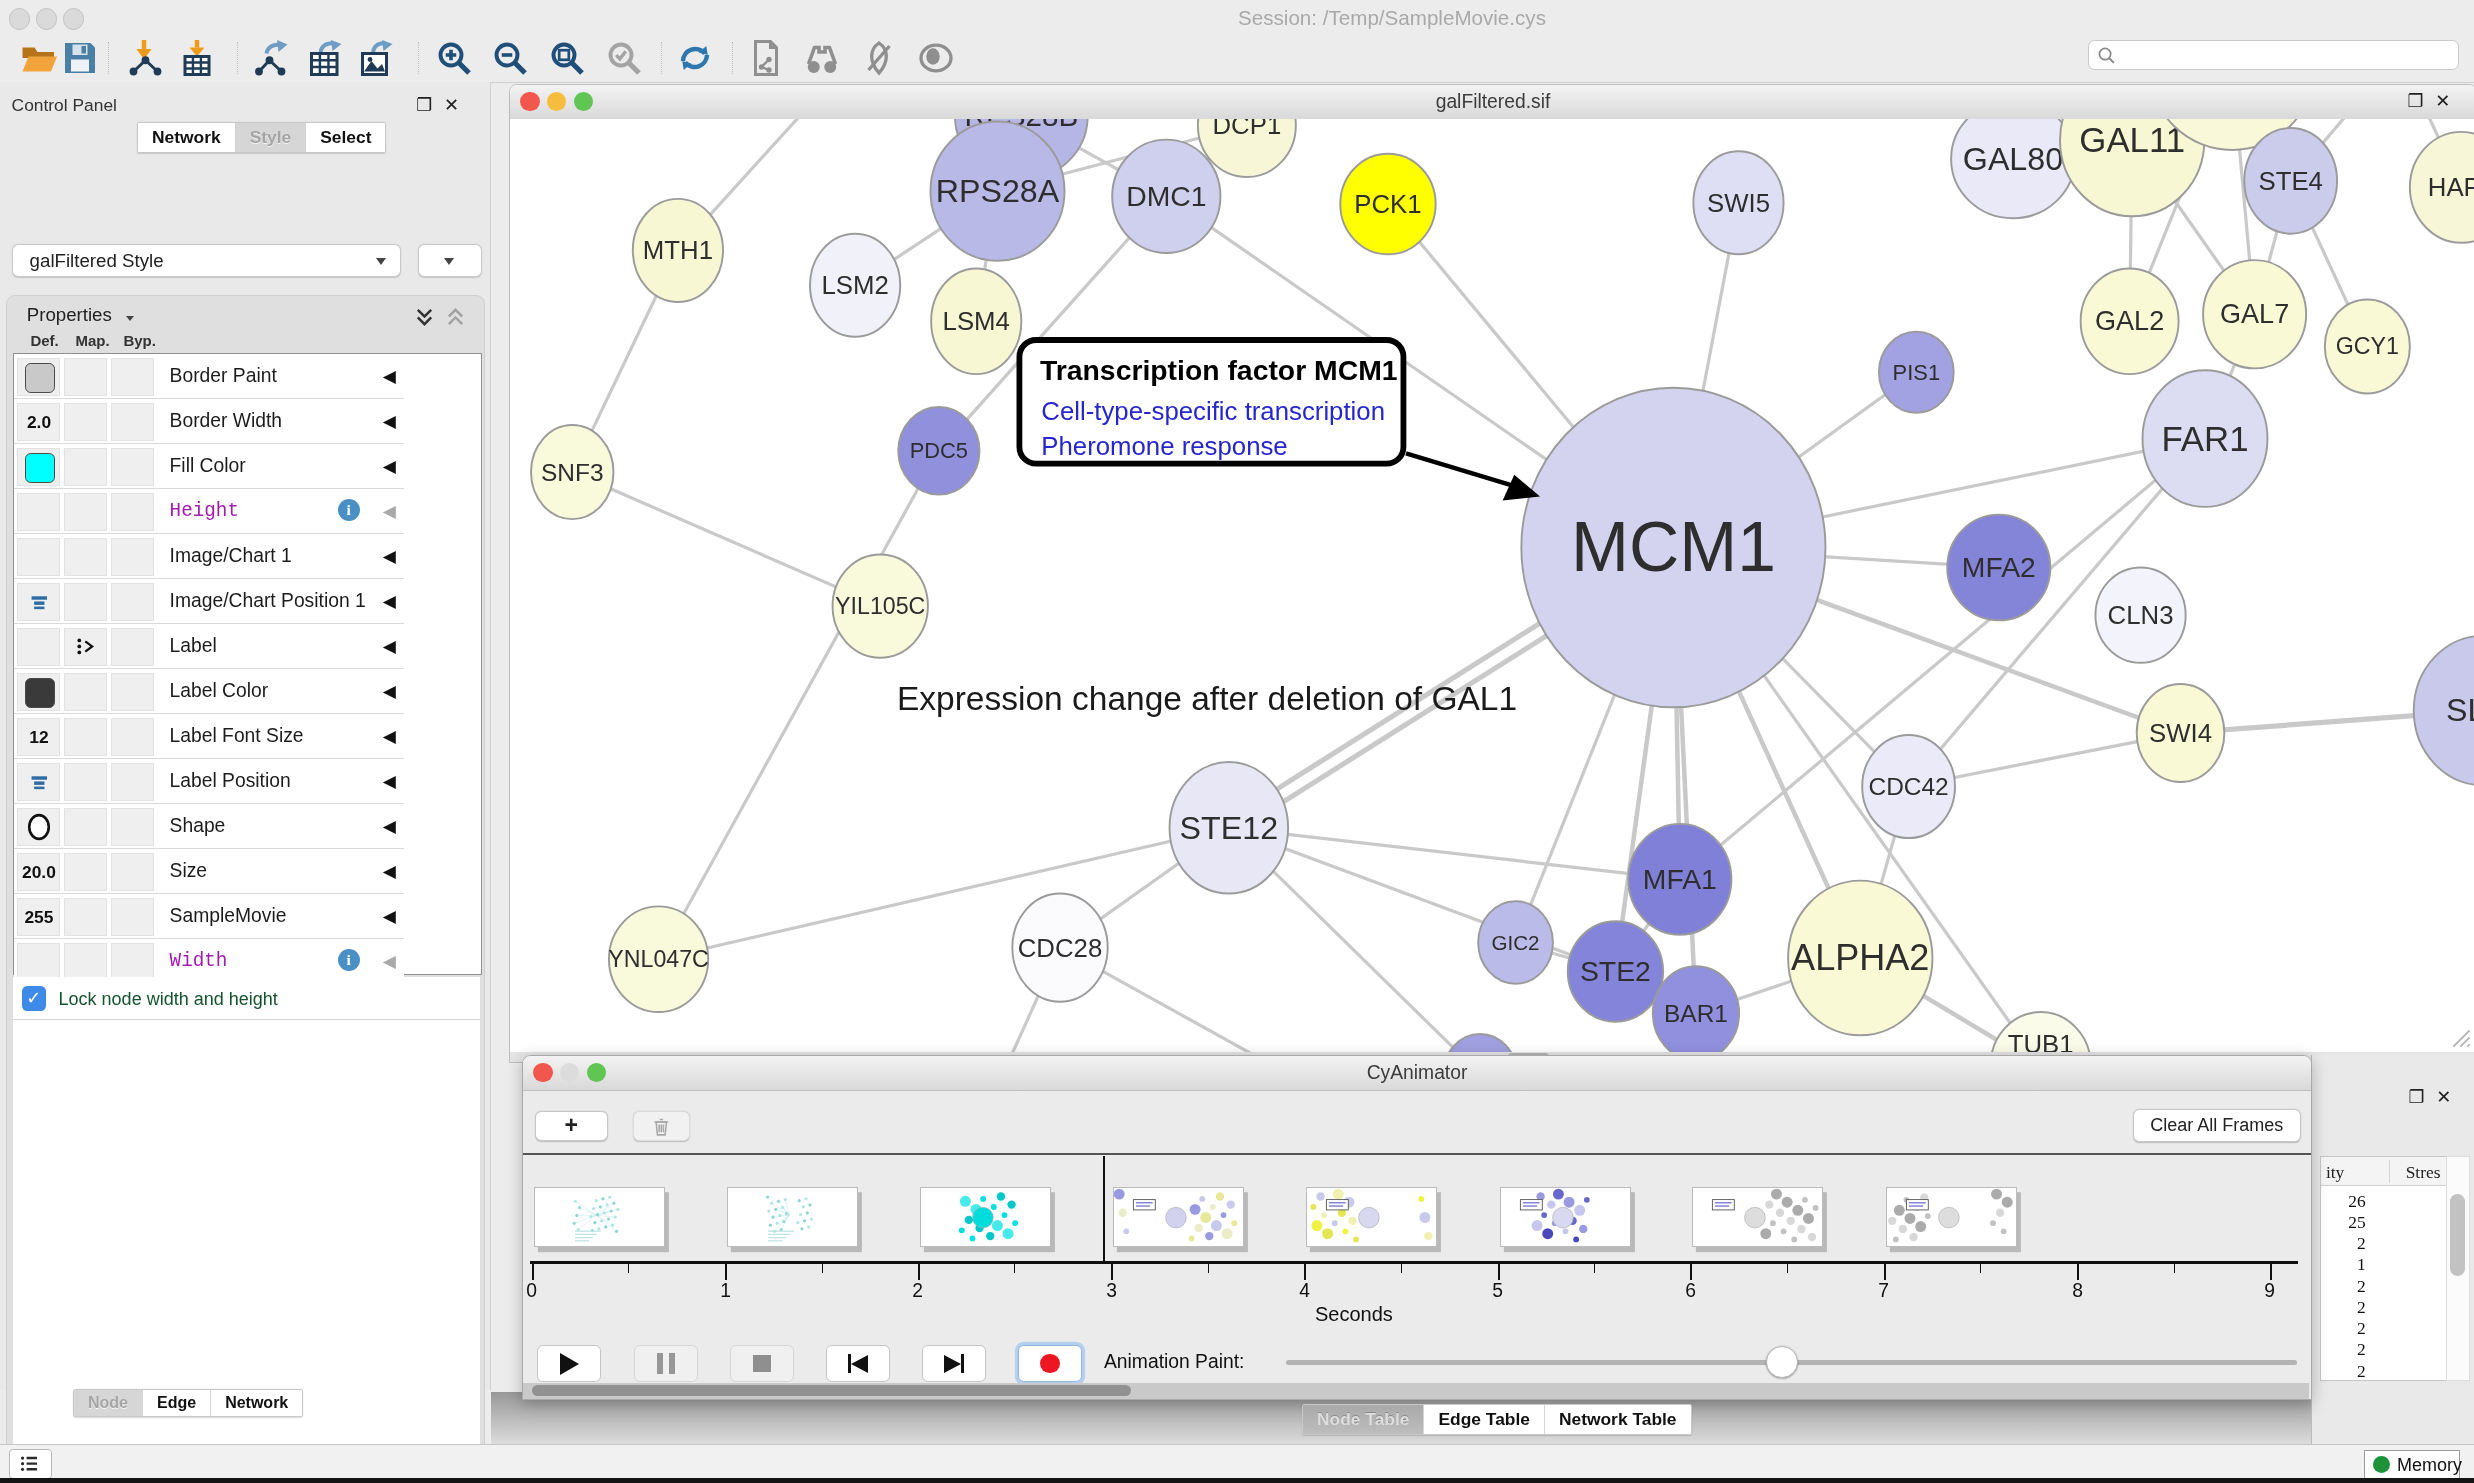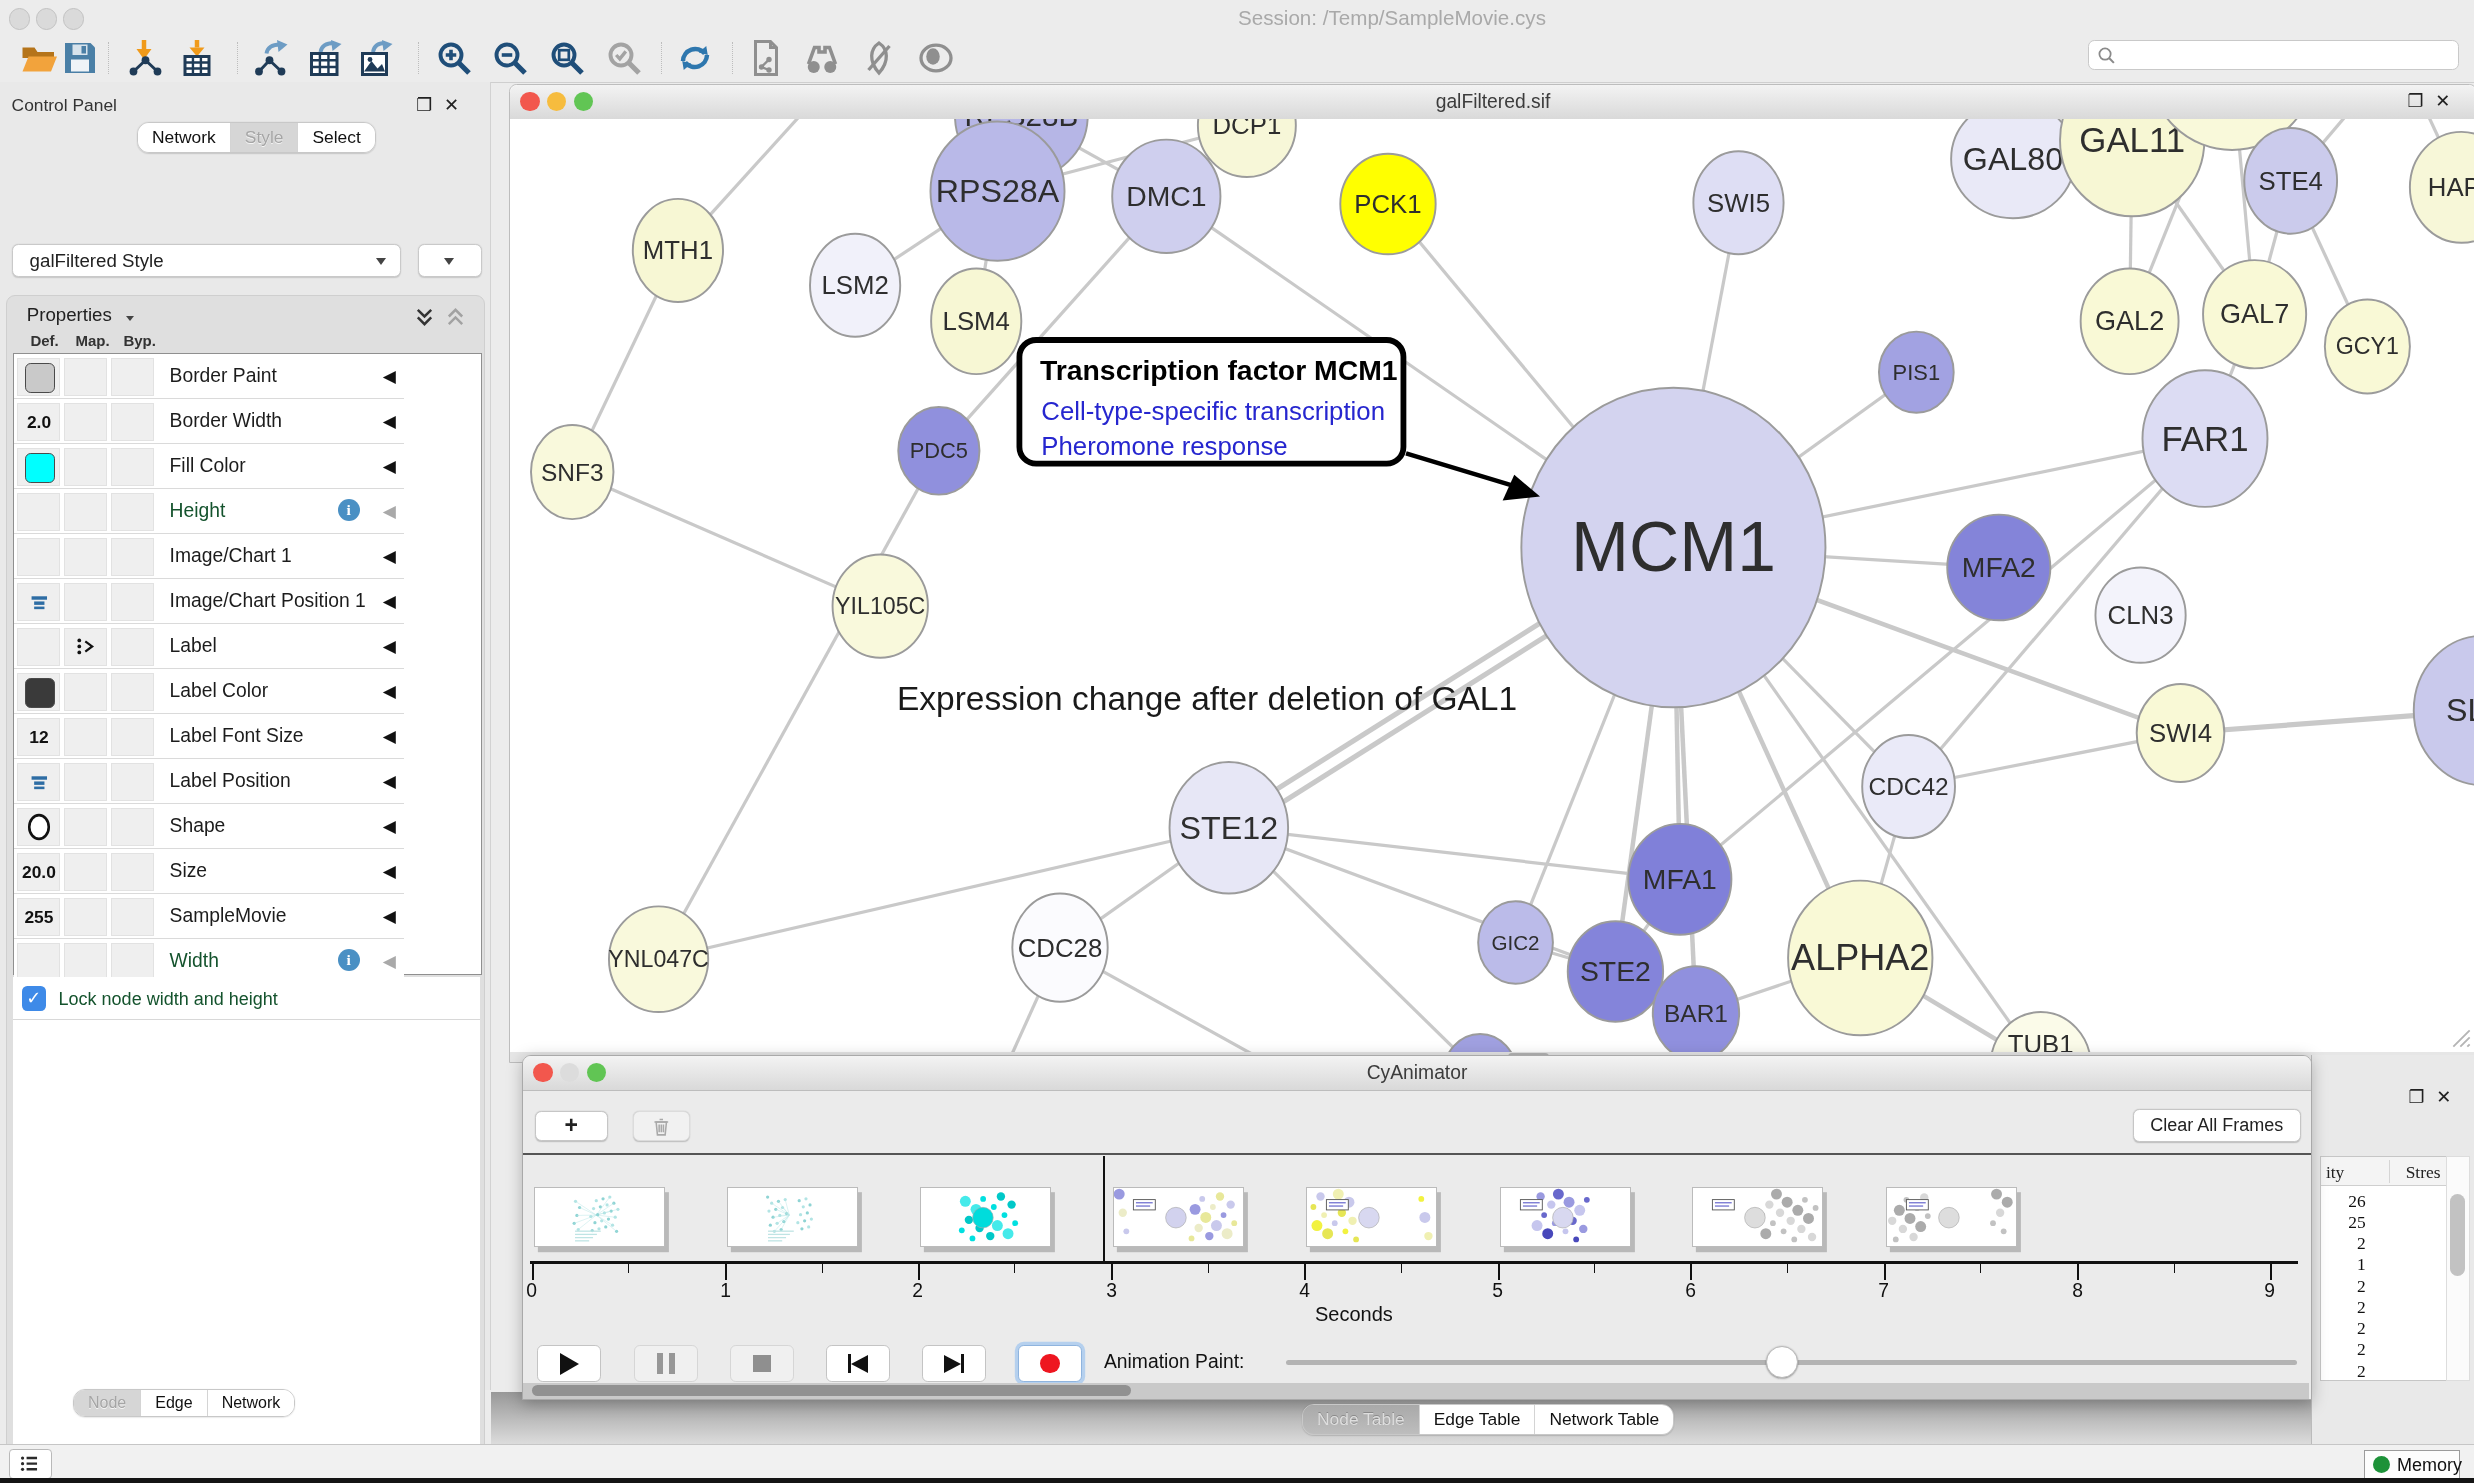--- a/index.html
+++ b/index.html
@@ -12,37 +12,37 @@
   #apptitle{left:1134px;top:6.4px;width:516px;text-align:center;font-size:20.6px;color:#a9a9a9;}
   #toolbar{left:0;top:36px;width:2475px;height:46px;background:#ececec;border-bottom:1.3px solid #cfcfcf;}
   .tbi{position:absolute;top:3.9px;width:36px;height:36px;}
   .tsep{position:absolute;top:6.4px;width:0;height:32px;border-left:1.9px dotted #bdbdbd;}
   #searchbox{left:2088px;top:3.9px;width:369px;height:28px;background:#fff;border:1.3px solid #c9c9c9;border-radius:6.4px;}
   #searchbox input{position:absolute;left:34px;top:1.3px;width:322px;height:23px;border:none;outline:none;font-size:18px;background:transparent;}
   
   #cpanel{left:0;top:82px;width:490px;height:1308px;background:#e9e9e9;border-right:1.3px solid #d2d2d2;}
   #cp-title{left:11.6px;top:13px;font-size:17.4px;color:#333;}
   .dockicons{position:absolute;font-size:18px;color:#222;letter-spacing:11.6px;}
-  .tabgroup{position:absolute;display:flex;border:0.6px solid #c8c8c8;border-radius:12px;overflow:hidden;box-shadow:0 0.6px 1.3px rgba(0,0,0,.15);}
+  .tabgroup{position:absolute;display:flex;border:0.6px solid #c8c8c8;border-radius:2px;overflow:hidden;box-shadow:0 0.6px 1.3px rgba(0,0,0,.15);font-weight:bold;}
   .tab{padding:3.9px 14px;font-size:17.4px;background:#fff;color:#111;border-right:0.6px solid #d4d4d4;}
   .tab:last-child{border-right:none;}
   .tab.sel{background:#d6d6d6;color:#a5a5a5;text-shadow:0 0.6px 0 #f5f5f5;}
   #stylecombo{left:11.6px;top:162px;width:387px;height:31px;background:#fff;border:0.6px solid #c9c9c9;border-radius:6.4px;box-shadow:0 0.6px 1.3px rgba(0,0,0,.15);}
   #stylecombo span{position:absolute;left:17px;top:5.2px;font-size:18.7px;}
   .caret{position:absolute;width:0;height:0;border-left:5.8px solid transparent;border-right:5.8px solid transparent;border-top:7px solid #444;}
   #stylebtn{left:418px;top:162px;width:62px;height:31px;background:#fff;border:0.6px solid #c9c9c9;border-radius:6.4px;box-shadow:0 0.6px 1.3px rgba(0,0,0,.15);}
   #propbox{left:6.4px;top:213px;width:477px;height:1172px;background:#dfdfdf;border:0.6px solid #cfcfcf;border-radius:9px;}
   #prop-hdr{left:19.3px;top:7.7px;font-size:18.7px;color:#222;}
   #colhdr span{position:absolute;top:0;font-size:15px;font-weight:bold;color:#333;}
   #proptable{left:5.2px;top:57px;width:467px;height:620px;background:#fff;border:1.3px solid #8f8f8f;}
   .prow{position:relative;width:390px;height:44px;border-bottom:0.6px solid #dadada;background:#fff;}
   .cell{position:absolute;top:3.9px;width:41px;height:36px;background:#efefef;border:0.6px solid #e2e2e2;}
   .c0{left:3.9px;} .c1{left:50px;} .c2{left:97px;}
   .pname{position:absolute;left:156px;top:11px;font-size:19.3px;color:#1c1c1c;}
-  .pname.dis{color:#14532d;}
+  .pname.dis{color:#a21caf;font-family:Liberation Mono, monospace;}
   .parrow{position:absolute;right:7.7px;top:11.6px;font-size:17px;color:#111;}
   .parrow.dis{color:#a9a9a9;}
   .swatch{position:absolute;left:6.4px;top:3.9px;width:28px;height:28px;border:1.3px solid #4a4a4a;border-radius:5.8px;}
   .dval{position:absolute;left:0;top:7.7px;width:41px;text-align:center;font-size:17.4px;font-weight:bold;color:#111;}
   .info{position:absolute;right:44px;top:10.3px;width:22px;height:22px;border-radius:50%;background:#4a90c4;color:#fff;
         font-size:15.5px;font-weight:bold;text-align:center;line-height:22px;font-family:"Liberation Serif","DejaVu Serif",serif;}
   #lockrow{left:5.2px;top:681px;width:467px;height:43px;background:#fff;}
   #lockbox{position:absolute;left:9px;top:9px;width:24.5px;height:24.5px;background:#3e8ae8;border-radius:5.2px;color:#fff;font-size:18px;text-align:center;line-height:24.5px;}
   #locklabel{position:absolute;left:46px;top:11.6px;font-size:18px;color:#14532d;}
   #propfiller{left:5.2px;top:723px;width:467px;height:443px;background:#fff;border-top:0.6px solid #d8d8d8;}

